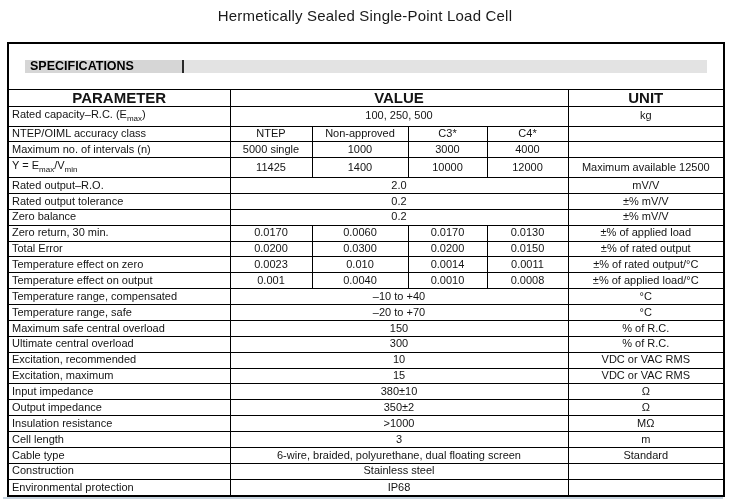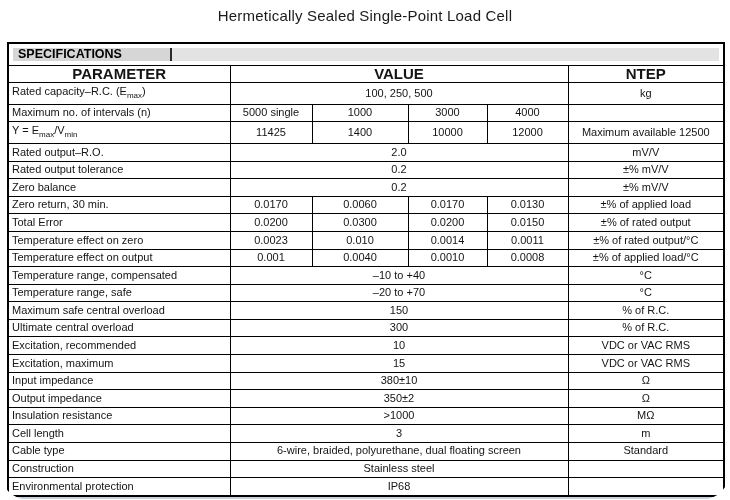--- a/index.html
+++ b/index.html
@@ -4,21 +4,20 @@
 <style>
   * { margin:0; padding:0; box-sizing:border-box; }
   html,body { background:#ffffff; }
   .page {
     position:relative;
     width:730px; height:500px;
     background:#ffffff;
     font-family:"Liberation Sans", sans-serif;
     color:#141414;
     overflow:hidden;
-    border-radius:29px;
   }
   .title {
     position:absolute; top:7px; left:0; width:100%;
     text-align:center;
     font-size:15px; font-weight:400; color:#1a1a1a;
     letter-spacing:0.2px;
   }
   table.spec {
     position:absolute; left:7px; top:42px;
     width:716px; height:455px;
@@ -27,21 +26,21 @@
     font-size:11px;
   }
   table.spec td, table.spec th {
     border:1px solid #000;
     padding:0 3px;
     vertical-align:middle;
     line-height:1.05;
     overflow:hidden;
     white-space:nowrap;
   }
-  tr.sect-row td { padding:4px; }
+  tr.sect-row td { padding:16px; }
   .sect-wrap { display:flex; height:100%; align-items:stretch; }
   .sect-label {
     width:159px; flex:0 0 159px;
     background:#d6d6d6;
     border-right:2px solid #2a2a2a;
     display:flex; align-items:center;
     padding-left:5px;
     font-weight:bold; font-size:12.5px; color:#000;
   }
   .sect-rest { flex:1; background:#e3e3e3; }
@@ -79,28 +78,36 @@
         <td colspan="6">
           <div class="sect-wrap">
             <span class="sect-label">SPECIFICATIONS</span>
             <span class="sect-rest"></span>
           </div>
         </td>
       </tr>
       <tr class="head-row">
         <th>PARAMETER</th>
         <th colspan="4">VALUE</th>
-        <th>NTEP</th>
+        <th>UNIT</th>
       </tr>
     </thead>
     <tbody id="spec-rows">
         <tr>
           <td class="param">Rated capacity–R.C. (E<sub>max</sub>)</td>
           <td class="val" colspan="4">100, 250, 500</td>
           <td class="unit">kg</td>
+        </tr>
+        <tr>
+          <td class="param">NTEP/OIML accuracy class</td>
+          <td class="val" colspan="1">NTEP</td>
+          <td class="val" colspan="1">Non-approved</td>
+          <td class="val" colspan="1">C3*</td>
+          <td class="val" colspan="1">C4*</td>
+          <td class="unit"></td>
         </tr>
         <tr>
           <td class="param">Maximum no. of intervals (n)</td>
           <td class="val" colspan="1">5000 single</td>
           <td class="val" colspan="1">1000</td>
           <td class="val" colspan="1">3000</td>
           <td class="val" colspan="1">4000</td>
           <td class="unit"></td>
         </tr>
         <tr>

